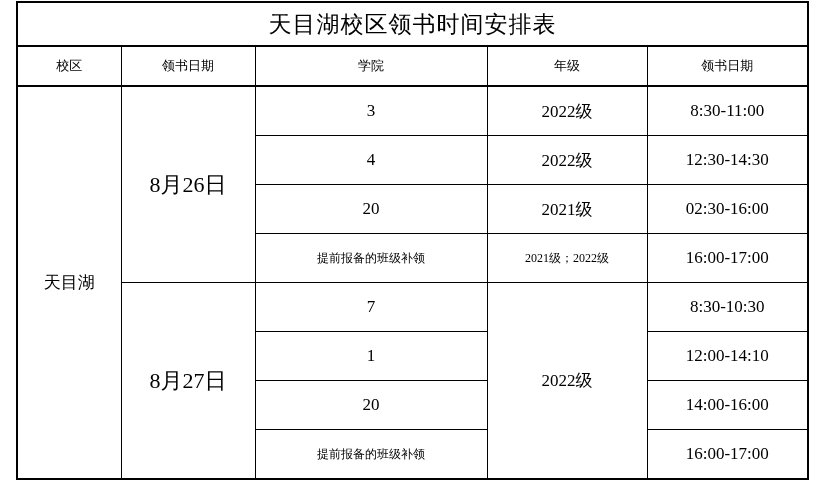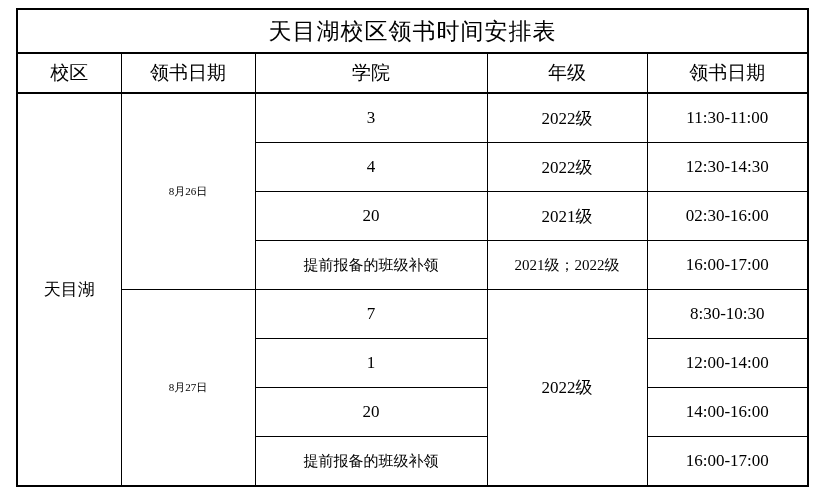--- a/index.html
+++ b/index.html
@@ -12,21 +12,21 @@
     height: 502px;
     font-family: "Liberation Serif", "DejaVu Serif", serif;
     color: #000000;
     overflow: hidden;
   }
   .page {
     position: relative;
     width: 823px;
     height: 502px;
     box-sizing: border-box;
-    padding: 8px 16px 0 16px;
+    padding: 1px 16px 0 16px;
   }
   table.schedule {
     border-collapse: collapse;
     width: 791px;
     table-layout: fixed;
     border: 2px solid #000;
   }
   table.schedule td, table.schedule th {
     border: 1px solid #000;
     text-align: center;
@@ -35,37 +35,37 @@
     padding: 0;
   }
   .title-cell {
     font-size: 23px;
     font-weight: bold;
     letter-spacing: 1px;
     height: 42px;
     border-bottom: 2px solid #000 !important;
   }
   .head-cell {
-    font-size: 19px;
+    font-size: 13px;
     font-weight: bold;
     height: 38px;
     border-bottom: 2px solid #000 !important;
   }
   .body-cell {
     font-size: 17px;
     height: 48px;
   }
   .campus-cell {
     font-size: 17px;
   }
   .date-cell {
-    font-size: 11px;
+    font-size: 22px;
   }
   .small-text {
-    font-size: 15px;
+    font-size: 12px;
   }
   .col-campus { width: 104px; }
   .col-date   { width: 134px; }
   .col-college{ width: 232px; }
   .col-grade  { width: 160px; }
   .col-time   { width: 161px; }
 </style>
 </head>
 <body>
 
@@ -88,21 +88,21 @@
         <td class="head-cell">学院</td>
         <td class="head-cell">年级</td>
         <td class="head-cell">领书日期</td>
       </tr>
 
       <tr>
         <td class="body-cell campus-cell" rowspan="8">天目湖</td>
         <td class="body-cell date-cell" rowspan="4">8月26日</td>
         <td class="body-cell">3</td>
         <td class="body-cell">2022级</td>
-        <td class="body-cell">11:30-11:00</td>
+        <td class="body-cell">8:30-11:00</td>
       </tr>
       <tr>
         <td class="body-cell">4</td>
         <td class="body-cell">2022级</td>
         <td class="body-cell">12:30-14:30</td>
       </tr>
       <tr>
         <td class="body-cell">20</td>
         <td class="body-cell">2021级</td>
         <td class="body-cell">02:30-16:00</td>
@@ -114,21 +114,21 @@
       </tr>
 
       <tr>
         <td class="body-cell date-cell" rowspan="4">8月27日</td>
         <td class="body-cell">7</td>
         <td class="body-cell" rowspan="4">2022级</td>
         <td class="body-cell">8:30-10:30</td>
       </tr>
       <tr>
         <td class="body-cell">1</td>
-        <td class="body-cell">12:00-14:00</td>
+        <td class="body-cell">12:00-14:10</td>
       </tr>
       <tr>
         <td class="body-cell">20</td>
         <td class="body-cell">14:00-16:00</td>
       </tr>
       <tr>
         <td class="body-cell small-text">提前报备的班级补领</td>
         <td class="body-cell">16:00-17:00</td>
       </tr>
     </tbody>

